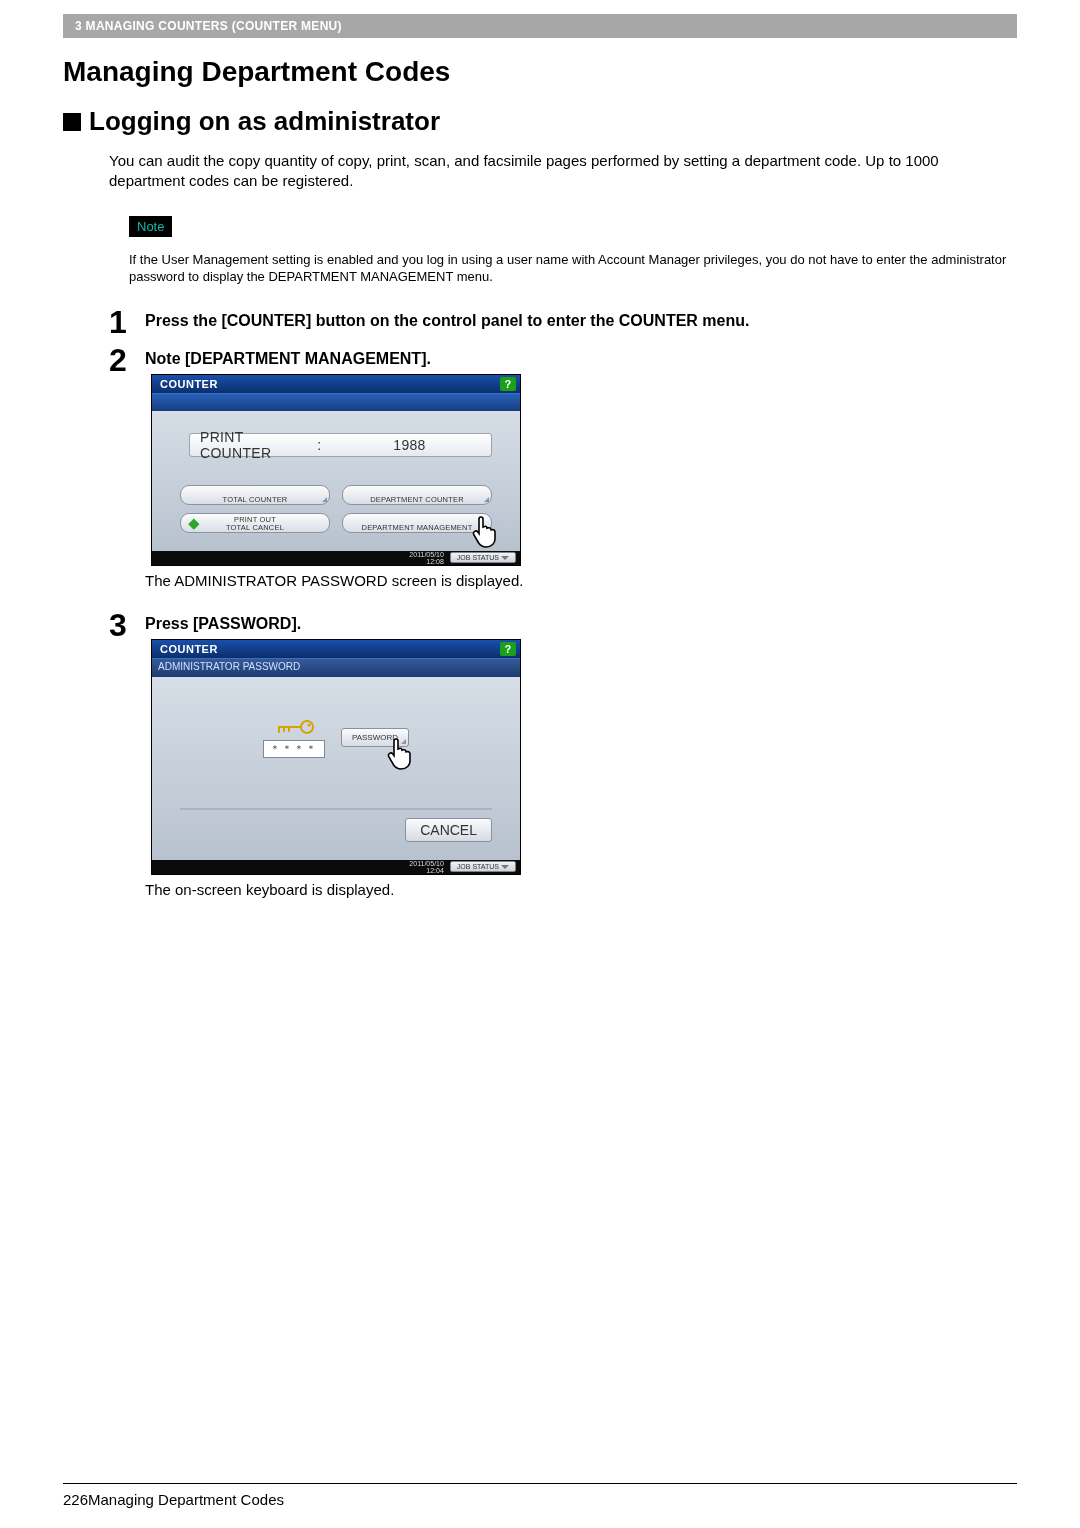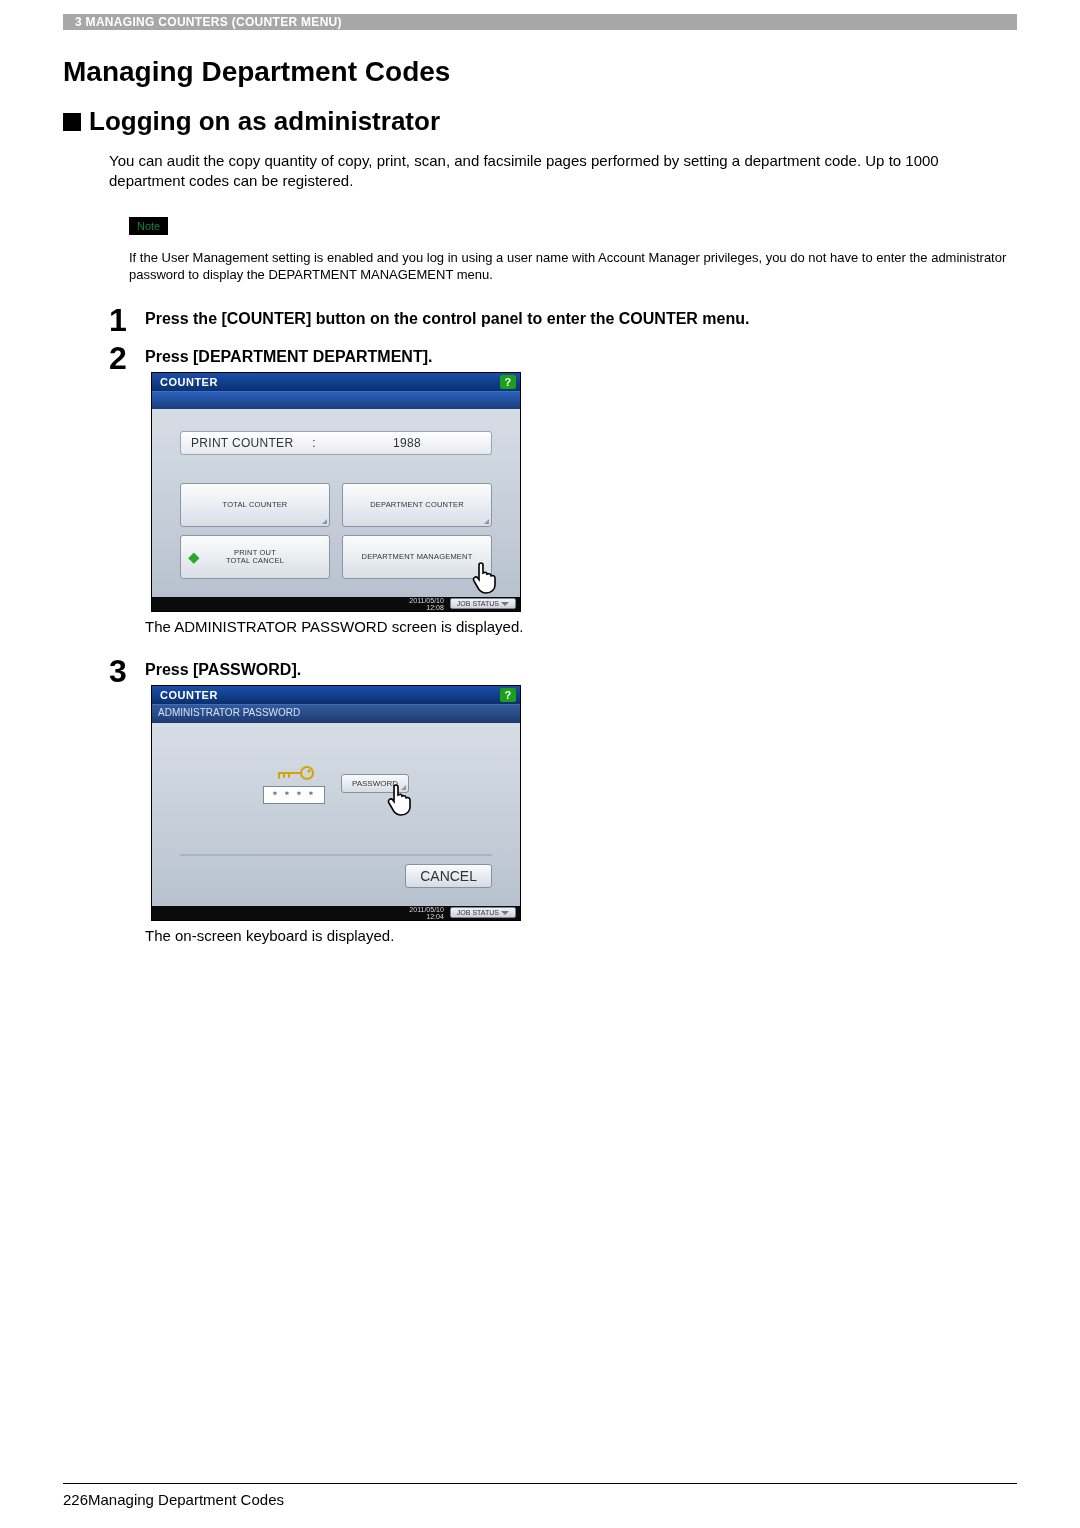--- a/index.html
+++ b/index.html
@@ -7,21 +7,21 @@
     font-family: Arial, Helvetica, sans-serif;
     background: #fff;
     width: 1080px;
     height: 1528px;
     position: relative;
     color: #000;
   }
   .header-bar {
     position: absolute;
     top: 14px; left: 63px; right: 63px;
-    height: 16px;
+    height: 24px;
     background: #a7a7a7;
     display: flex; align-items: center;
     padding-left: 12px;
     color: #fff;
     font-size: 12px;
     font-weight: bold;
     letter-spacing: 0.3px;
   }
   .content {
     position: absolute;
@@ -48,22 +48,22 @@
     font-size: 15px;
     line-height: 1.35;
     margin-bottom: 24px;
   }
   .note-block {
     margin-left: 66px;
     margin-bottom: 14px;
   }
   .note-label {
     display: inline-block;
-    background: #000; color: #15803d;
-    font-size: 11px;
+    background: #000; color: #14b8a6;
+    font-size: 13px;
     padding: 3px 8px;
   }
   .note-text {
     margin-left: 66px;
     font-size: 13px;
     line-height: 1.35;
     margin-bottom: 20px;
   }
   .steps { margin-left: 46px; }
   .step {
@@ -130,43 +130,44 @@
     padding: 22px 28px 18px;
     position: relative;
   }
   .screen-canvas.pw { padding: 40px 28px 18px; }
   .field-row {
     display: flex; align-items: center;
     background: linear-gradient(#fff,#e6e9ef);
     border: 1px solid #9aa3b0;
     border-radius: 3px;
     height: 24px;
-    font-size: 12px;
+    font-size: 14px;
     color: #333;
     letter-spacing: 0.3px;
     margin-bottom: 28px;
     padding-left: 10px;
+    margin-left: 9px;
   }
   .field-row .lbl { flex: 0 0 38%; }
   .field-row .colon { flex: 0 0 6%; text-align:center;}
   .field-row .val { flex: 1; text-align:center; }
   .btn-grid {
     display: grid;
     grid-template-columns: 1fr 1fr;
     gap: 8px 12px;
   }
   .mfp-btn {
     background: linear-gradient(#fcfcfc,#d9dee6);
     border: 1px solid #8b94a4;
-    border-radius: 3px;
-    height: 44px;
+    border-radius: 9px;
+    height: 20px;
     font-size: 7.5px;
     color: #333;
     letter-spacing: 0.2px;
-    display: flex; align-items: center; justify-content: center;
+    display: flex; align-items: flex-end; justify-content: center;
     position: relative;
     text-align:center;
     padding: 0 4px;
   }
   .mfp-btn .diamond {
     position: absolute; left: 6px; top: 50%; transform: translateY(-50%);
     width: 8px; height: 8px; background: #2aa62a; rotate: 45deg;
   }
   .mfp-btn .corner {
     position:absolute; right:2px; bottom:2px;
@@ -281,21 +282,21 @@
     <div class="step">
       <div class="step-num">1</div>
       <div class="step-body">
         <div class="step-title">Press the [COUNTER] button on the control panel to enter the COUNTER menu.</div>
       </div>
     </div>
 
     <div class="step">
       <div class="step-num">2</div>
       <div class="step-body">
-        <div class="step-title">Press [DEPARTMENT DEPARTMENT].</div>
+        <div class="step-title">Note [DEPARTMENT MANAGEMENT].</div>
 
         <div class="screen">
           <div class="screen-frame">
             <div class="screen-titlebar">
               <span>COUNTER</span>
               <div class="screen-help">?</div>
             </div>
             <div class="screen-subbar"></div>
             <div class="screen-canvas">
               <div class="field-row">

